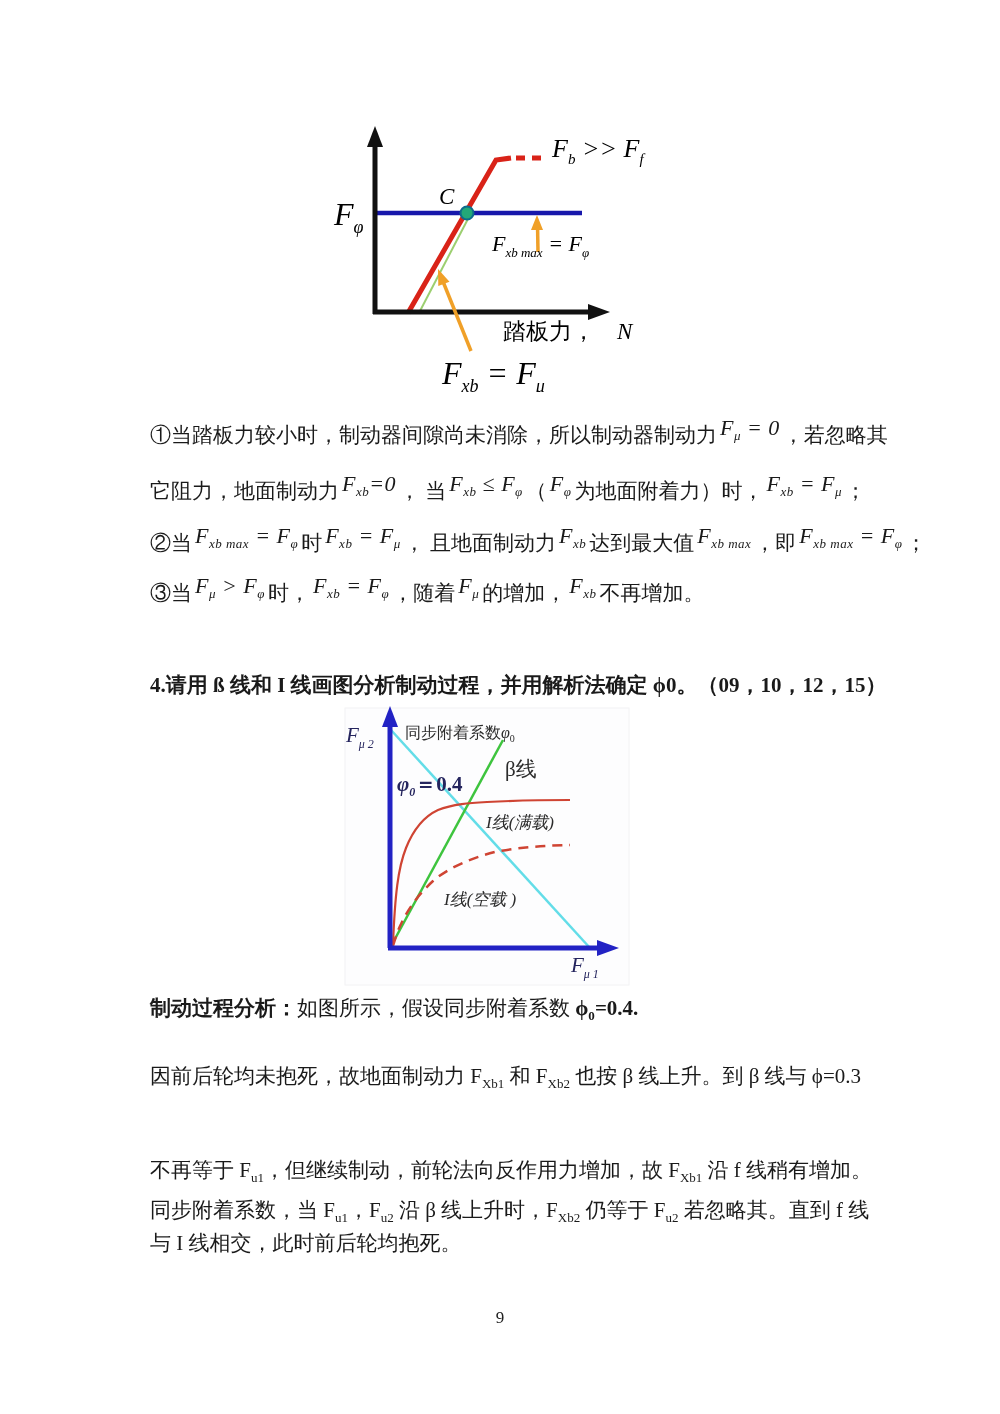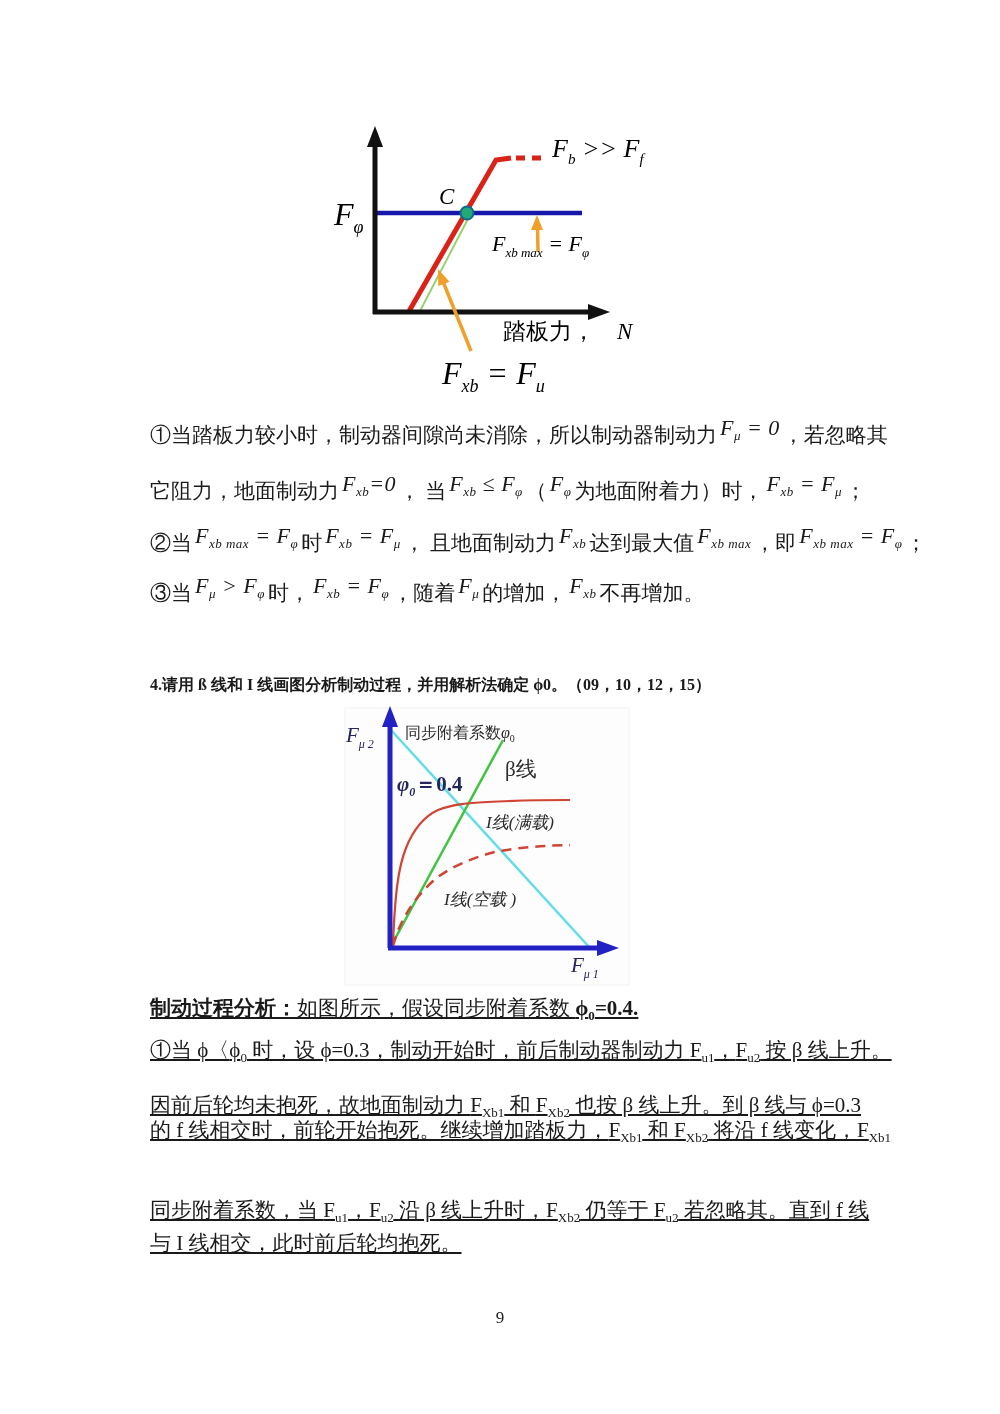--- a/index.html
+++ b/index.html
@@ -4,27 +4,27 @@
 <style>
   html,body { margin:0; padding:0; background:#e8e8e8; }
   .page {
     position:relative; width:1000px; height:1414px; margin:0 auto;
     background:#ffffff; overflow:hidden;
     font-family:"Liberation Serif","DejaVu Serif",serif; color:#1a1a1a;
   }
   .abs { position:absolute; }
   .line { position:absolute; left:150px; width:712px; font-size:21px;
           line-height:46px; white-space:nowrap; }
-  .bodyline { line-height:30px;text-decoration:underline; }
+  .bodyline { line-height:30px; }
   .bold { font-weight:bold; }
   .sb { font-size:0.62em; font-style:inherit; }
   .eq { display:inline-block; font-style:italic; position:relative; top:-7px;
         padding:0 3px; font-size:22px; letter-spacing:0.5px; }
   .eq .sb { font-size:13px; }
-  .heading { font-weight:bold; font-size:16px; }
+  .heading { font-weight:bold; font-size:21px; }
   .pagenum { position:absolute; left:0; right:0; top:1308px; text-align:center;
              font-size:17px; color:#222; }
   svg text { font-family:"Liberation Serif","DejaVu Serif",serif; }
   .it { font-style:italic; }
   .cn { font-style:normal; }
 </style>
 </head>
 <body>
 
 <div class="page">
@@ -103,21 +103,20 @@
     </text>
     <text x="62" y="91" font-size="21" font-weight="bold" class="it" fill="#25255e">
       <tspan>φ</tspan><tspan font-size="12" dy="5">0</tspan><tspan dy="-5" class="cn">＝0.4</tspan>
     </text>
     <text x="170" y="76" font-size="21" fill="#2c2c2c">β线</text>
     <text x="151" y="128" font-size="17" class="it" fill="#2c2c2c">I线(满载)</text>
     <text x="109" y="205" font-size="17" class="it" fill="#2c2c2c">I线(空载 )</text>
   </svg>
 
   <div class="line bodyline" style="top:993px"><span class="bold">制动过程分析：</span><span>如图所示，假设同步附着系数 </span><span class="bold"><span>ϕ</span><sub class="sb">0</sub></span><span class="bold">=0.4.</span></div>
-  <div class="line bodyline" style="top:1035px"><span>①当 ϕ〈</span><span><span>ϕ</span><sub class="sb">0</sub></span><span> 时，设 ϕ=0.3，制动开始时，前后制动器制动力 </span><span><span>F</span><sub class="sb">u1</sub></span><span>，</span><span><span>F</span><sub class="sb">u2</sub></span><span> 按 β 线上升。</span></div>
-  <div class="line bodyline" style="top:1090px"><span>因前后轮均未抱死，故地面制动力 </span><span><span>F</span><sub class="sb">Xb1</sub></span><span> 和 </span><span><span>F</span><sub class="sb">Xb2</sub></span><span> 也按 β 线上升。到 β 线与 ϕ=0.3</span></div>
-  <div class="line bodyline" style="top:1115px"><span>的 f 线相交时，前轮开始抱死。继续增加踏板力，</span><span><span>F</span><sub class="sb">Xb1</sub></span><span> 和 </span><span><span>F</span><sub class="sb">Xb2</sub></span><span> 将沿 f 线变化，</span><span><span>F</span><sub class="sb">Xb1</sub></span></div>
+  <div class="line bodyline" style="top:1061px"><span>因前后轮均未抱死，故地面制动力 </span><span><span>F</span><sub class="sb">Xb1</sub></span><span> 和 </span><span><span>F</span><sub class="sb">Xb2</sub></span><span> 也按 β 线上升。到 β 线与 ϕ=0.3</span></div>
+  <div class="line bodyline" style="top:1155px"><span>不再等于 </span><span><span>F</span><sub class="sb">u1</sub></span><span>，但继续制动，前轮法向反作用力增加，故 </span><span><span>F</span><sub class="sb">Xb1</sub></span><span> 沿 f 线稍有增加。</span></div>
   <div class="line bodyline" style="top:1195px"><span>同步附着系数，当 </span><span><span>F</span><sub class="sb">u1</sub></span><span>，</span><span><span>F</span><sub class="sb">u2</sub></span><span> 沿 β 线上升时，</span><span><span>F</span><sub class="sb">Xb2</sub></span><span> 仍等于 </span><span><span>F</span><sub class="sb">u2</sub></span><span> 若忽略其。直到 f 线</span></div>
   <div class="line bodyline" style="top:1228px"><span>与 I 线相交，此时前后轮均抱死。</span></div>
 
   <div class="pagenum">9</div>
 
 </div>
 
 </body></html>

